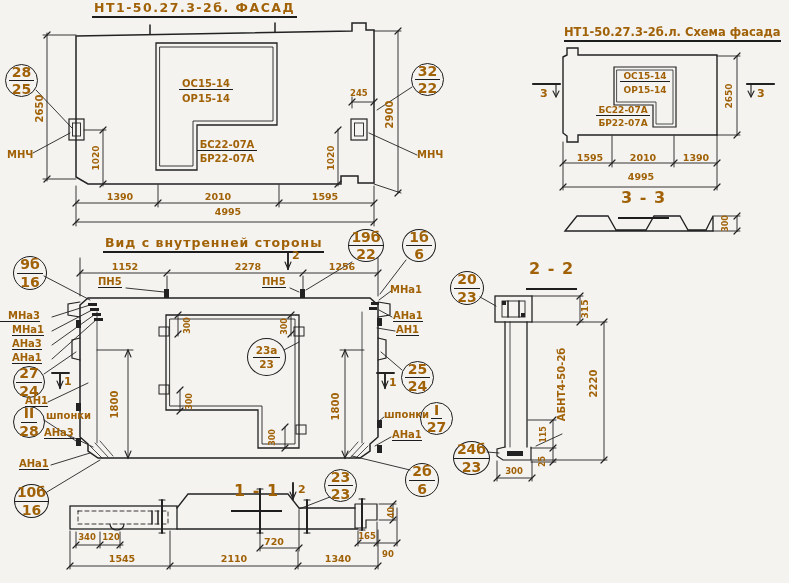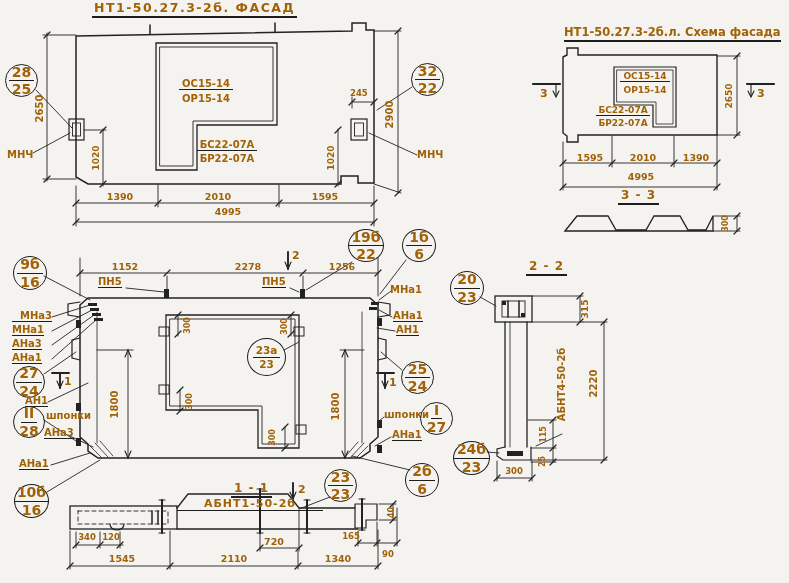--- a/index.html
+++ b/index.html
@@ -5,21 +5,21 @@
   * { margin:0; padding:0; box-sizing:border-box; }
   html,body { background:#e8e8e6; }
   .sheet {
     position:relative; width:789px; height:583px;
     background:#f4f3f0; overflow:hidden;
     font-family:"DejaVu Sans", sans-serif; color:#a16207;
   }
   svg.geom { position:absolute; left:0; top:0; }
   .t { position:absolute; font-weight:bold; white-space:nowrap; }
   .title { font-size:12.5px; letter-spacing:1.5px; border-bottom:2px solid #1d1d1d; padding:0 2px 1px 2px; }
-  .stitle { font-size:12px; letter-spacing:1px; border-bottom:2px solid #1d1d1d; padding:0 3px 1px 3px; }
+  .stitle { font-size:16px; letter-spacing:1px; border-bottom:2px solid #1d1d1d; padding:0 3px 10px 3px; }
   .lbl { font-size:10px; }
   .lbl.small { font-size:9px; }
   .u { border-bottom:1.3px solid #1d1d1d; padding-bottom:0px; }
   .dim { font-size:9.5px; font-weight:bold; text-align:center; }
   .dim.small { font-size:8.5px; }
   .vdim { position:absolute; display:flex; align-items:center; justify-content:center; }
   .vdim span { display:block; transform:rotate(-90deg); white-space:nowrap; font-weight:bold; font-size:9px; }
   .vdim.big span { font-size:10px; }
   .balloon {
     position:absolute; border:1.4px solid #1d1d1d; border-radius:50%;
@@ -220,41 +220,42 @@
 <div class="t dim" style="left:568px; top:152px; width:44px;">1595</div>
 <div class="t dim" style="left:621px; top:152px; width:44px;">2010</div>
 <div class="t dim" style="left:674px; top:152px; width:44px;">1390</div>
 <div class="t dim" style="left:618px; top:171px; width:46px;">4995</div>
 
 <div class="t stitle" style="left:618px; top:188px;">3 - 3</div>
 <div class="vdim" style="left:719px; top:214px; width:13px; height:18px;">
       <span style="font-size:8px">300</span>
     </div>
 
+<div class="t title" style="left:103px; top:235px; letter-spacing:1px;">Вид с внутренней стороны</div>
 <div class="balloon" style="left:348px; top:229px; width:36px; height:33px;">
   <span class="bt">19б</span>
   <span>22</span>
 </div>
 <div class="balloon" style="left:402px; top:229px; width:34px; height:33px;">
   <span class="bt">1б</span>
   <span>6</span>
 </div>
 <div class="t dim" style="left:103px; top:261px; width:44px;">1152</div>
 <div class="t dim" style="left:226px; top:261px; width:44px;">2278</div>
 <div class="t dim" style="left:320px; top:261px; width:44px;">1256</div>
 <div class="t lbl u" style="left:98px; top:276px;">ПН5</div>
 <div class="t lbl u" style="left:262px; top:276px;">ПН5</div>
 <div class="t mark" style="left:292px; top:249px;">2</div>
 <div class="t lbl" style="left:390px; top:284px;">МНа1</div>
 
 <div class="balloon" style="left:13px; top:256px; width:34px; height:34px;">
   <span class="bt">9б</span>
   <span>16</span>
 </div>
-<div class="t lbl u" style="left:12px; top:310px;padding-left:8px;">МНа3</div>
+<div class="t lbl u" style="left:0; top:310px;padding-left:8px;">МНа3</div>
 <div class="t lbl u" style="left:12px; top:324px;">МНа1</div>
 <div class="t lbl u" style="left:12px; top:338px;">АНа3</div>
 <div class="t lbl u" style="left:12px; top:352px;">АНа1</div>
 <div class="balloon" style="left:13px; top:366px; width:32px; height:32px;">
   <span class="bt">27</span>
   <span>24</span>
 </div>
 <div class="t mark" style="left:64px; top:375px;">1</div>
 <div class="t lbl u" style="left:25px; top:395px;">АН1</div>
 <div class="balloon" style="left:13px; top:406px; width:32px; height:32px;">
@@ -309,25 +310,24 @@
   <span class="bt">2б</span>
   <span>6</span>
 </div>
 <div class="balloon" style="left:324px; top:469px; width:33px; height:33px;">
   <span class="bt">23</span>
   <span>23</span>
 </div>
 
 <div class="t stitle" style="left:231px; top:481px;">1 - 1</div>
 <div class="t mark" style="left:298px; top:483px;">2</div>
-<div class="t lbl u" style="left:177px; top:497px; width:146px; text-align:center; font-size:11px; letter-spacing:1px;">АБНТ1-50-2б</div>
 <div class="t dim small" style="left:77px; top:532px; width:20px;">340</div>
 <div class="t dim small" style="left:100px; top:532px; width:22px;text-align:center;">120</div>
 <div class="t dim" style="left:262px; top:536px; width:24px;">720</div>
-<div class="t dim small" style="left:340px; top:531px; width:22px;">165</div>
+<div class="t dim small" style="left:356px; top:531px; width:22px;">165</div>
 <div class="t dim small" style="left:379px; top:549px; width:18px;">90</div>
 <div class="vdim" style="left:386px; top:504px; width:12px; height:16px;">
       <span style="font-size:8px">40</span>
     </div>
 <div class="t dim" style="left:100px; top:553px; width:44px;">1545</div>
 <div class="t dim" style="left:212px; top:553px; width:44px;">2110</div>
 <div class="t dim" style="left:316px; top:553px; width:44px;">1340</div>
 
 <div class="t stitle" style="left:517px; top:259px;margin-left:9px;">2 - 2</div>
 <div class="balloon" style="left:450px; top:271px; width:34px; height:34px;">

